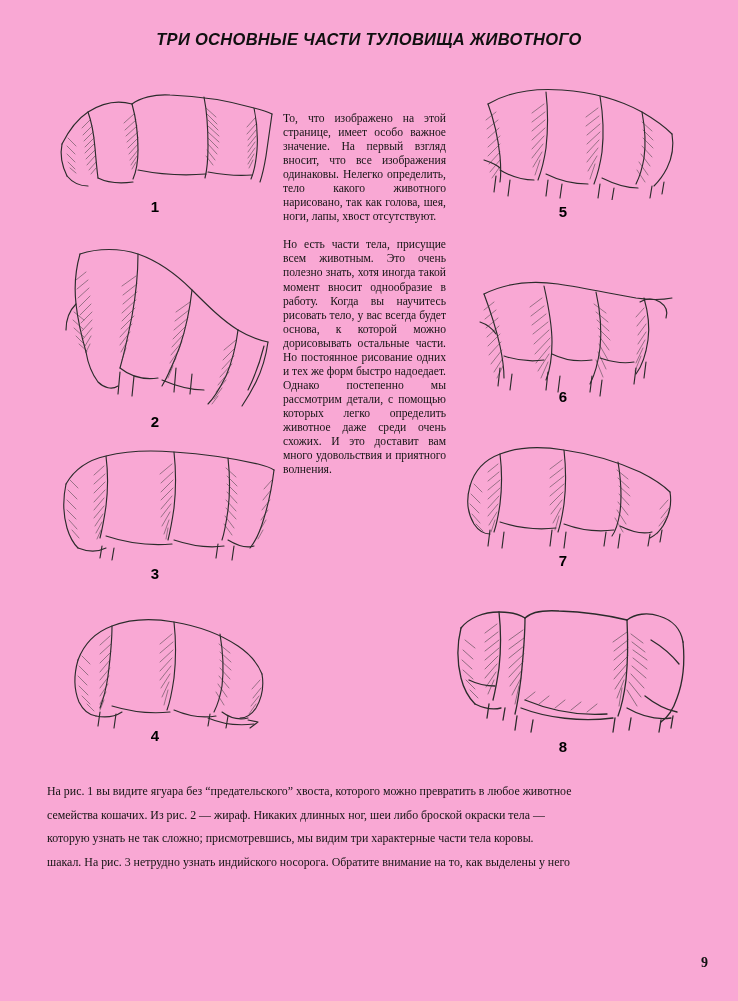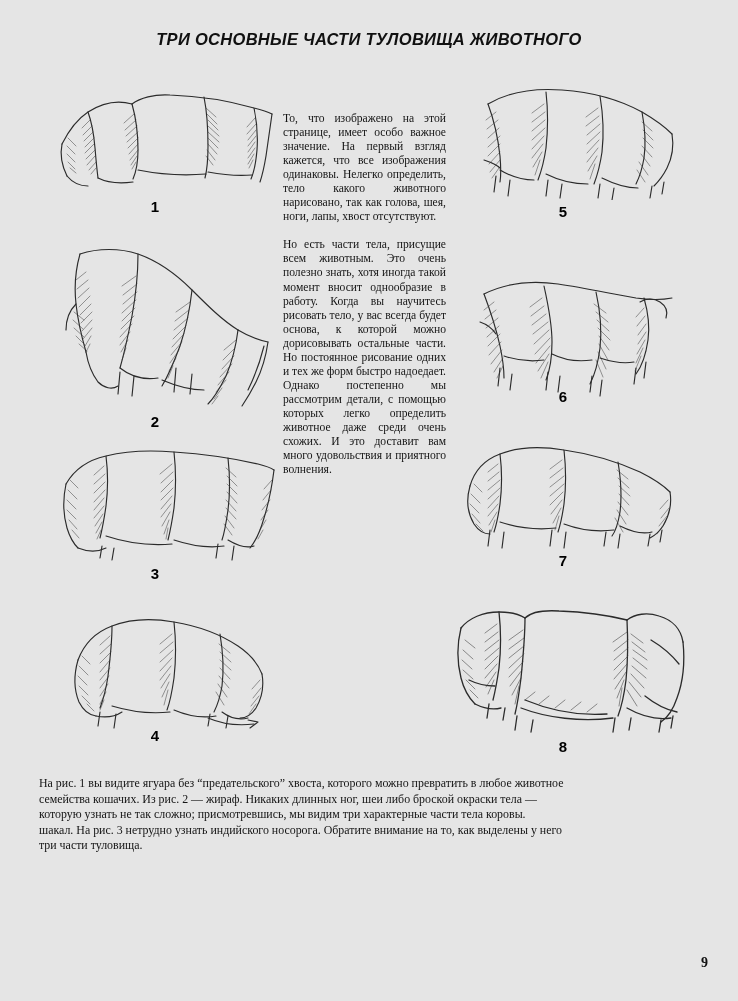--- a/index.html
+++ b/index.html
@@ -14,21 +14,21 @@
     font-family: "Liberation Serif", "DejaVu Serif", serif;
     color: #1a1a1a;
     overflow: hidden;
   }
 
   #page {
     position: absolute;
     left: 0; top: 0;
     width: 738px;
     height: 1001px;
-    background: #e5e5e5;
+    background: #f9a8d4;
   }
 
   
   .title {
     position: absolute;
     left: 0;
     top: 30px;
     width: 738px;
     text-align: center;
     font-family: "Liberation Sans", "DejaVu Sans", sans-serif;
@@ -78,21 +78,21 @@
     position: absolute;
     left: 38px;
     top: 775px;
     width: 662px;
     font-family: "Liberation Serif", "DejaVu Serif", serif;
     font-size: 11.9px;
     line-height: 14.6px;
     text-align: left;
     color: #141414;
   }
-  .bottom-text p { margin: 1px; }
+  .bottom-text p { margin: 9px; }
 
   
   .page-number {
     position: absolute;
     right: 30px;
     bottom: 30px;
     font-family: "Liberation Serif", "DejaVu Serif", serif;
     font-size: 14px;
     font-weight: bold;
     color: #111;
@@ -333,27 +333,26 @@
         <path d="M172 32 L158 42 M173 40 L159 51 M173 48 L159 60 M173 56 L159 70 M172 64 L159 79 M171 72 L160 89 M169 80 L162 98 M167 88 L164 106"></path>
         <path d="M176 34 L188 43 M177 42 L190 52 M178 50 L192 60 M178 58 L192 69 M177 66 L191 78 M176 74 L189 88 M174 82 L186 97 M172 90 L182 106"></path>
         <path d="M10 40 L20 48 M8 50 L18 59 M7 60 L17 69 M8 70 L18 79 M11 80 L20 89 M15 90 L23 98"></path>
         <path d="M80 92 L70 100 M94 96 L84 104 M110 100 L100 108 M126 102 L116 110 M142 104 L132 112"></path>
       </g>
     </svg>
     <div class="fig-num" id="num-8" style="left: 97px; top: 138px;">8</div>
   </div>
 
   <div class="col-text" id="text-column" style="top: 112px;">
-    <p>То, что изображено на этой странице, имеет особо важное значение. На первый взгляд кажется, что все изображения одинаковы. Нелегко определить, тело какого животного нарисовано, так как голова, шея, ноги, лапы, хвост отсутствуют.</p>
+    <p>То, что изображено на этой странице, имеет особо важное значение. На первый взгляд вносит, что все изображения одинаковы. Нелегко определить, тело какого животного нарисовано, так как голова, шея, ноги, лапы, хвост отсутствуют.</p>
     <p>Но есть части тела, присущие всем животным. Это очень полезно знать, хотя иногда такой момент вносит однообразие в работу. Когда вы научитесь рисовать тело, у вас всегда будет основа, к которой можно дорисовывать остальные части. Но постоянное рисование одних и тех же форм быстро надоедает. Однако постепенно мы рассмотрим детали, с помощью которых легко определить животное даже среди очень схожих. И это доставит вам много удовольствия и приятного волнения.</p>
   </div>
 
   <div class="bottom-text">
     <p>На рис. 1 вы видите ягуара без “предательского” хвоста, которого можно превратить в любое животное</p>
     <p>семейства кошачих. Из рис. 2 — жираф. Никаких длинных ног, шеи либо броской окраски тела —</p>
     <p>которую узнать не так сложно; присмотревшись, мы видим три характерные части тела коровы.</p>
     <p>шакал. На рис. 3 нетрудно узнать индийского носорога. Обратите внимание на то, как выделены у него</p>
-    <p>три части туловища.</p>
   </div>
 
   <div class="page-number">9</div>
 
 </div>
 
 </body></html>

